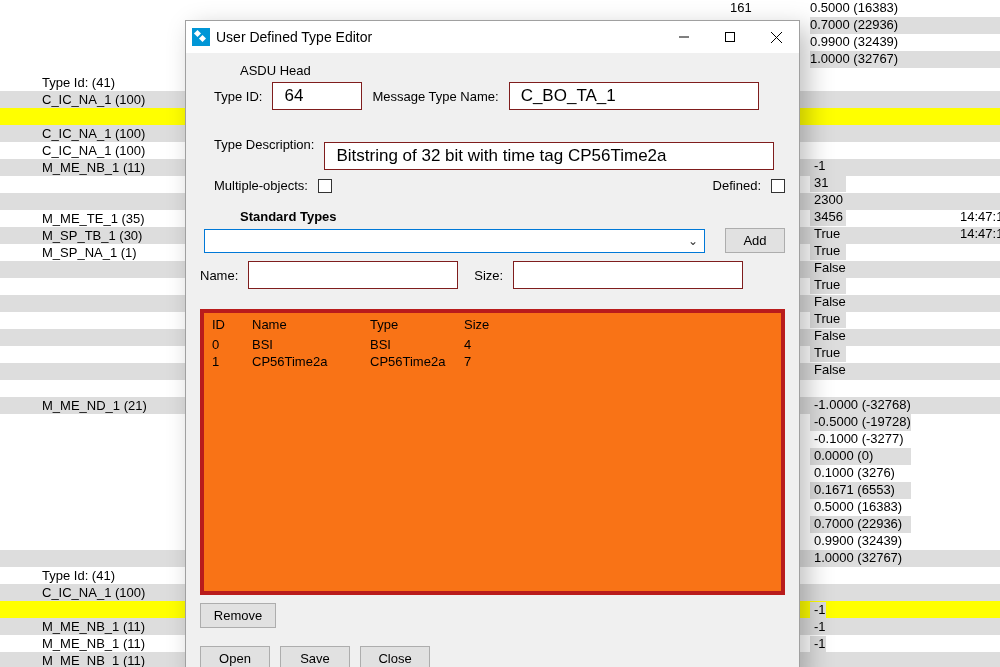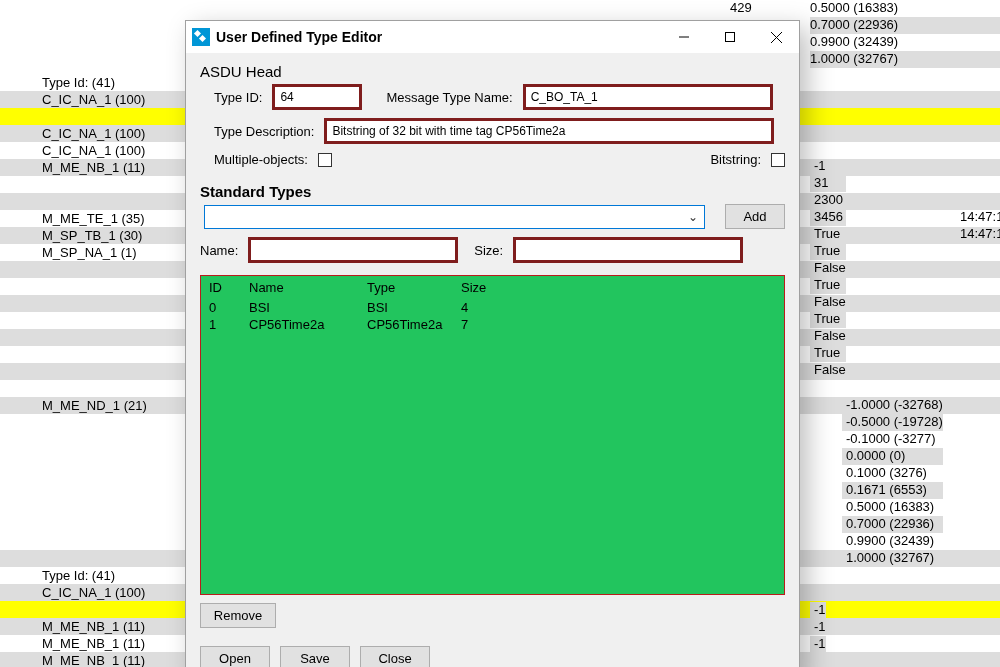--- a/index.html
+++ b/index.html
@@ -28,21 +28,21 @@
   .bg-row.stripe { background: #ddd; }
   .bg-row.hl { background: #ffff00; }
   .top-num { position: absolute; left: 730px; top: 0; }
   .top-vals { position: absolute; left: 810px; top: 0; width: 190px; }
   .top-vals div { height: 17px; }
   .top-vals .s { background: #ddd; }
   .right-col { position: absolute; left: 810px; top: 158px; }
   .right-col div { height: 17px; padding-left: 4px; }
   .right-col .s { background: #ddd; }
   .right-col2 { position: absolute; left: 810px; top: 397px; }
-  .right-col2 div { height: 17px; padding-left: 4px; margin-left: 32px; }
+  .right-col2 div { height: 17px; padding-left: 4px; }
   .right-col2 .s { background: #ddd; }
   .right-col3 { position: absolute; left: 810px; top: 602px; }
   .right-col3 div { height: 17px; padding-left: 4px; }
   .right-col3 .s { background: #ddd; }
 
   .timecol { position:absolute; left:960px; top:209px; font-size:13px;}
   .timecol div { height:17px; }
 
   
   .dialog {
@@ -56,21 +56,20 @@
     box-shadow: 8px 8px 24px rgba(0,0,0,0.25);
     display: flex;
     flex-direction: column;
   }
   .titlebar {
     height: 32px;
     background: #fff;
     display: flex;
     align-items: center;
     padding-left: 6px;
-    font-weight: bold;
   }
   .titlebar-icon {
     width: 18px; height: 18px;
     background: #0096d6;
     margin-right: 6px;
     position: relative;
   }
   .titlebar-icon::before {
     content: ""; position:absolute; left:3px; top:3px; width:5px; height:5px;
     background:#fff; transform: rotate(45deg);
@@ -80,63 +79,63 @@
     background:#fff; transform:rotate(45deg);
   }
   .title-text { font-size: 14px; }
   .win-controls { margin-left: auto; display:flex; }
   .win-btn {
     width: 46px; height: 32px;
     display: flex; align-items:center; justify-content:center;
     font-size: 13px; font-family: "Segoe UI Symbol", sans-serif;
   }
   .dialog-body { padding: 8px 14px; flex:1; display:flex; flex-direction:column; }
-  .section-title { font-size: 15px; margin-bottom: 4px; margin-top: 2px; }
+  .section-title { font-size: 13px; margin-bottom: 4px; margin-top: 2px; margin-left: 40px; }
   .form-row { display:flex; align-items:center; margin-bottom:8px; margin-left:14px; gap:10px;}
   .form-row label { white-space:nowrap; }
   .form-row input[type=text] {
-    border: 3px solid #7f1d1d; padding: 3px 5px; font-size: 12px;
+    border: 1px solid #7f1d1d; padding: 3px 11px; font-size: 17px;
     font-family: inherit;
   }
   .check {
     width: 14px; height:14px; border:1px solid #333; background:#fff;
     display:inline-block;
   }
   .dropdown {
     flex:1; border:1px solid #0078d7; background:#fff; height:24px;
     display:flex; align-items:center; justify-content:flex-end;
     padding-right:6px;
   }
   .dropdown::after { content:"⌄"; font-size:12px; color:#333; }
   .add-btn, .btn {
     background:#e1e1e1; border:1px solid #adadad; padding:4px 14px;
     font-size:13px; font-family:inherit;
   }
   .add-btn { width:60px; margin-left:10px;}
   .me-table {
-    border:1px solid #b91c1c; background:#22c55e; flex:1;
-    margin-top:4px; margin-bottom:8px;
+    border:4px solid #b91c1c; background:#f97316; flex:1;
+    margin-top:12px; margin-bottom:8px;
     overflow:hidden;
     min-height:230px;
   }
   .me-head { display:flex; padding:4px 8px;}
   .me-row { display:flex; padding:1px 8px;}
   .me-id { width:40px;}
   .me-name{ width:118px;}
   .me-type{ width:94px;}
   .me-size{ width:60px;}
   .remove-btn { background:#e1e1e1; border:1px solid #adadad; padding:4px 10px; width:76px; font-size:13px; text-align:center;}
   .bottom-btns { display:flex; gap:10px; margin-top:18px;}
   .bottom-btns .btn { width:70px;}
 </style>
 </head>
 <body>
 
 <div class="bg-table">
-  <div class="top-num">429</div>
+  <div class="top-num">161</div>
   <div class="top-vals">
     <div>0.5000 (16383)</div>
     <div class="s">0.7000 (22936)</div>
     <div>0.9900 (32439)</div>
     <div class="s">1.0000 (32767)</div>
   </div>
 
   <div id="left-items">
       <div class="bg-row" style="position: absolute; left: 0px; right: 0px; top: 74px;">Type Id: (41)</div>
       <div class="bg-row stripe" style="position: absolute; left: 0px; right: 0px; top: 91px;">C_IC_NA_1 (100)</div>
@@ -227,31 +226,31 @@
           </svg>
       </div>
     </div>
   </div>
 
   <div class="dialog-body">
     <div class="section-title">ASDU Head</div>
     <div class="form-row">
       <label>Type ID:</label>
       <input type="text" style="width: 90px;" value="64">
-      <label style="margin-left:14px;">Message Type Name:</label>
+      <label style="">Message Type Name:</label>
       <input type="text" style="width: 250px;" value="C_BO_TA_1">
     </div>
     <div class="form-row">
       <label>Type Description:</label>
-      <input type="text" style="width: 450px;" value="Bitstring of 32 bit with time tag CP56Time2a">
+      <input type="text" style="width: 450px; margin-top: 24px;" value="Bitstring of 32 bit with time tag CP56Time2a">
     </div>
     <div class="form-row">
       <label>Multiple-objects:</label>
       <span class="check"></span>
-      <label style="margin-left:auto;">Bitstring:</label>
+      <label style="margin-left:auto;">Defined:</label>
       <span class="check"></span>
     </div>
 
     <div class="section-title" style="margin-top:8px;font-weight:bold;">Standard Types</div>
     <div class="form-row" style="margin-left:4px;">
       <div class="dropdown"></div>
       <button class="add-btn">Add</button>
     </div>
     <div class="form-row" style="margin-left:0;">
       <label>Name:</label>

